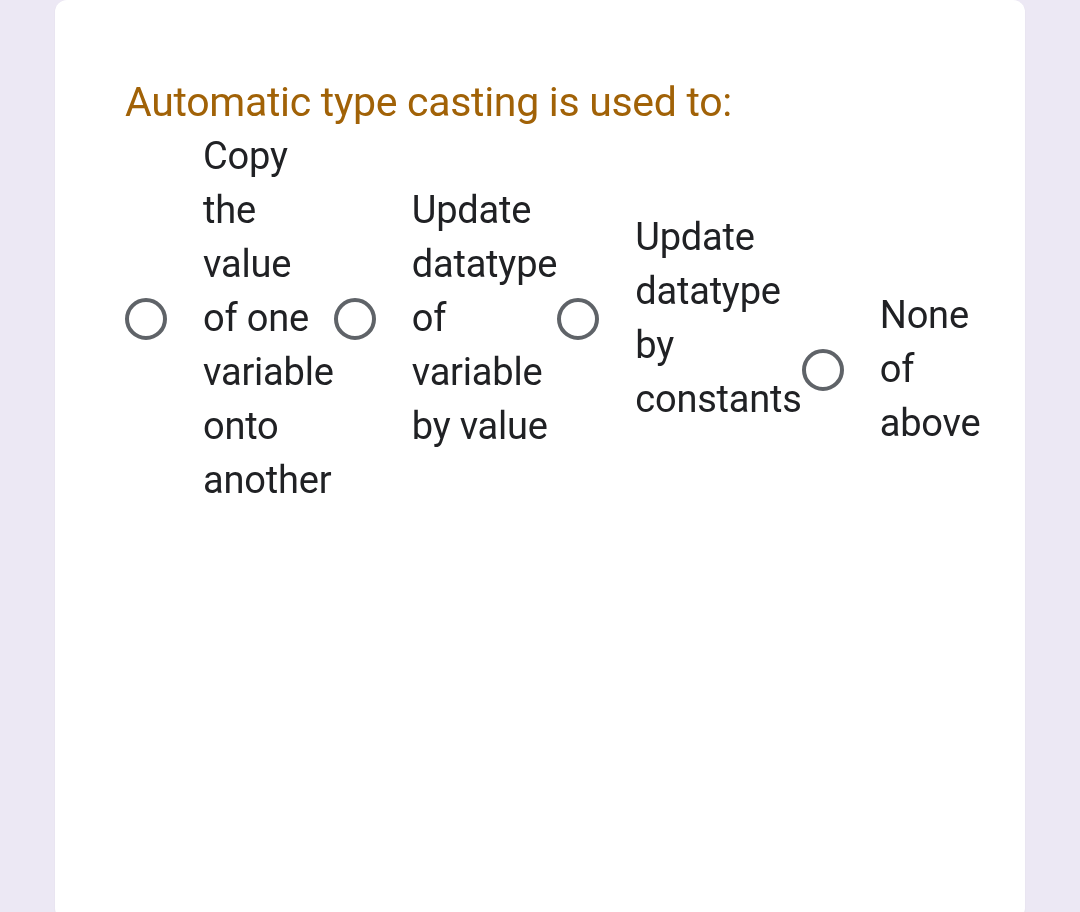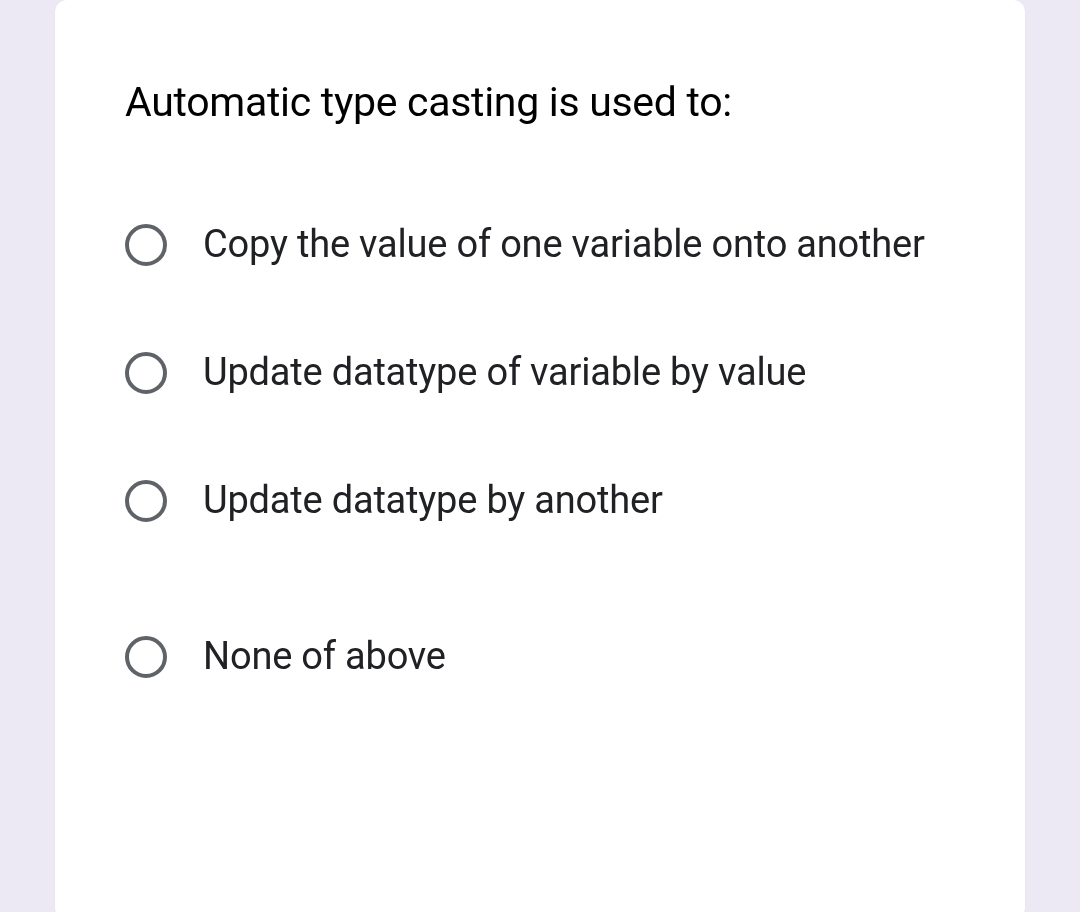--- a/index.html
+++ b/index.html
@@ -17,29 +17,28 @@
     .form-card {
       background: #ffffff;
       border-radius: 12px;
       margin: 0 55px;
       padding: 75px 70px 40px 70px;
       height: 920px;
       box-shadow: 0 1px 2px rgba(0,0,0,0.06);
     }
     .question-text {
       font-size: 41px;
-      color: #000000;
+      color: #a16207;
       font-weight: 400;
       line-height: 1.35;
       letter-spacing: -0.3px;
-      margin-bottom: 88px;
     }
     .options {
       display: flex;
-      flex-direction: column;
+      flex-direction: row;
     }
     .option-row {
       display: flex;
       align-items: center;
       cursor: pointer;
       margin-bottom: 74px;
     }
     .option-row:last-child {
       margin-bottom: 0;
       margin-top: 28px;
@@ -70,20 +69,20 @@
     <label class="option-row">
       <span class="radio-circle"></span>
       <span class="option-label">Copy the value of one variable onto another</span>
     </label>
     <label class="option-row">
       <span class="radio-circle"></span>
       <span class="option-label">Update datatype of variable by value</span>
     </label>
     <label class="option-row">
       <span class="radio-circle"></span>
-      <span class="option-label">Update datatype by another</span>
+      <span class="option-label">Update datatype by constants</span>
     </label>
     <label class="option-row">
       <span class="radio-circle"></span>
       <span class="option-label">None of above</span>
     </label>
   </div>
 </div>
 
 </body></html>

